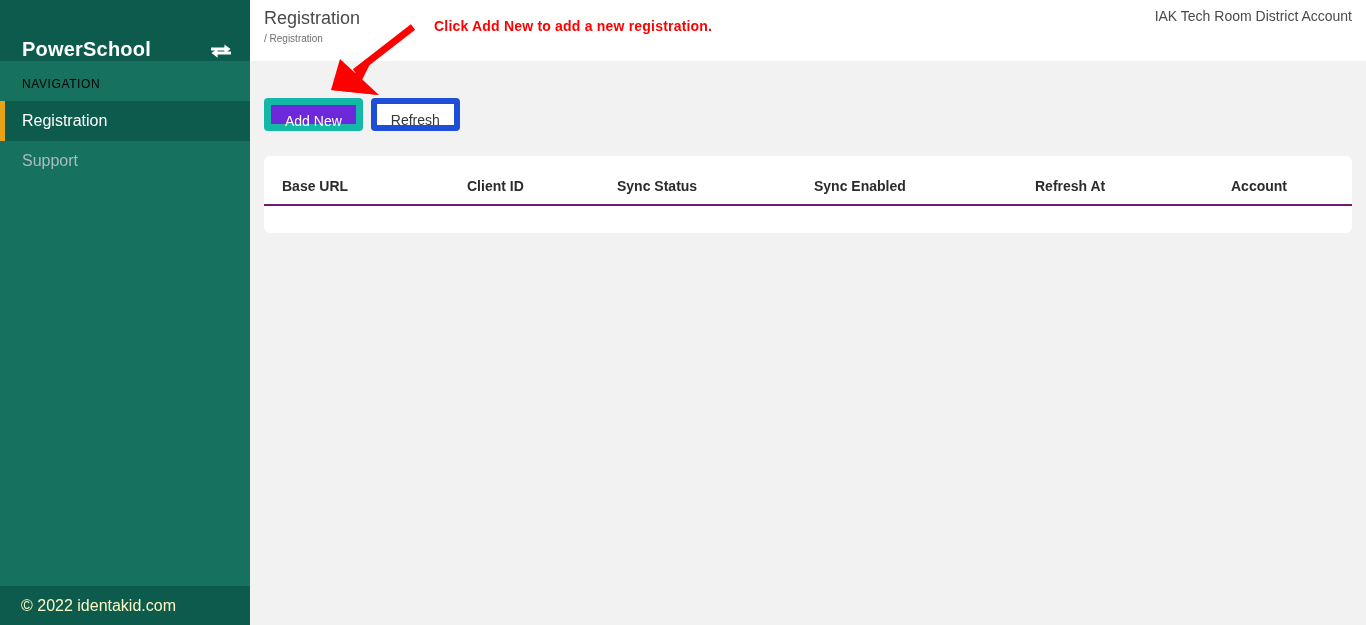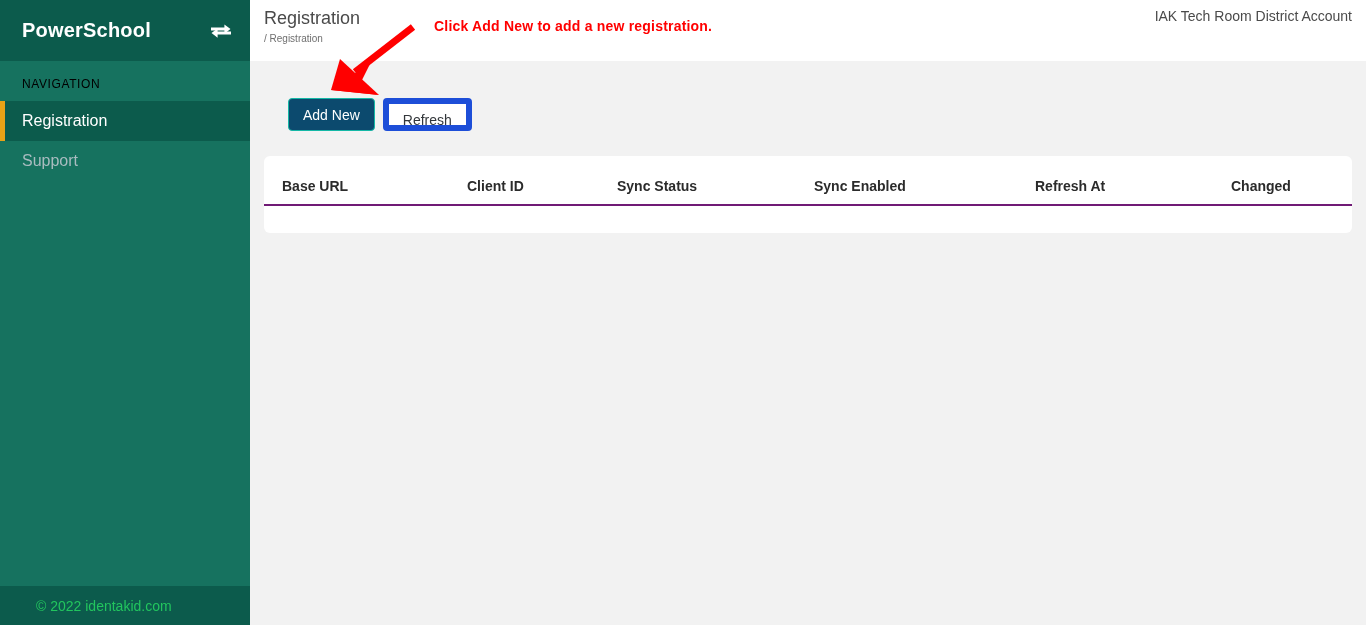--- a/index.html
+++ b/index.html
@@ -22,21 +22,21 @@
     width: 250px;
     height: 625px;
     background: #16725f;
     display: flex;
     flex-direction: column;
   }
   #brand-bar {
     height: 61px;
     background: #0c5b4c;
     display: flex;
-    align-items: center;
+    align-items: flex-end;
     justify-content: space-between;
     padding: 0 18px 0 22px;
     box-sizing: border-box;
   }
   #brand-name {
     color: #ffffff;
     font-size: 20px;
     font-weight: bold;
     letter-spacing: 0.2px;
     white-space: nowrap;
@@ -71,24 +71,24 @@
     background: #0c5b4c;
     border-left: 5px solid #e8a317;
     color: #ffffff;
   }
   #sidebar-spacer { flex: 1 1 auto; }
   #sidebar-footer {
     height: 39px;
     background: #0c5b4c;
     display: flex;
     align-items: center;
-    padding-left: 36px;
-    box-sizing: border-box;
-    color: #22c55e;
-    font-size: 14px;
+    padding-left: 21px;
+    box-sizing: border-box;
+    color: #fef9c3;
+    font-size: 16px;
   }
 
   
   #main {
     position: absolute;
     left: 250px; top: 0;
     width: 1116px;
     height: 625px;
   }
   #topbar {
@@ -148,24 +148,23 @@
     font-size: 14px;
     border-radius: 4px;
     padding: 0 14px;
     height: 33px;
     line-height: 33px;
     cursor: pointer;
     box-sizing: border-box;
     white-space: nowrap;
   }
   .btn-primary {
-    background: #0c4a6e;
+    background: #6d28d9;
     color: #ffffff;
-    border: 1px solid #14b8a6;
-    margin-left: 24px;
+    border: 7px solid #14b8a6;
   }
   .btn-secondary {
     background: #ffffff;
     color: #33373b;
     border: 6px solid #1d4ed8;
   }
 
   #table-card {
     position: absolute;
     left: 14px;
@@ -273,21 +272,21 @@
 
     <div id="table-card">
       <table id="records-table">
         <thead>
           <tr>
             <th class="col-0">Base URL</th>
             <th class="col-1">Client ID</th>
             <th class="col-2">Sync Status</th>
             <th class="col-3">Sync Enabled</th>
             <th class="col-4">Refresh At</th>
-            <th class="col-5">Changed</th>
+            <th class="col-5">Account</th>
           </tr>
         </thead>
         <tbody id="table-body">
           <tr>
             <td colspan="6"></td>
           </tr>
         </tbody>
       </table>
     </div>
 

